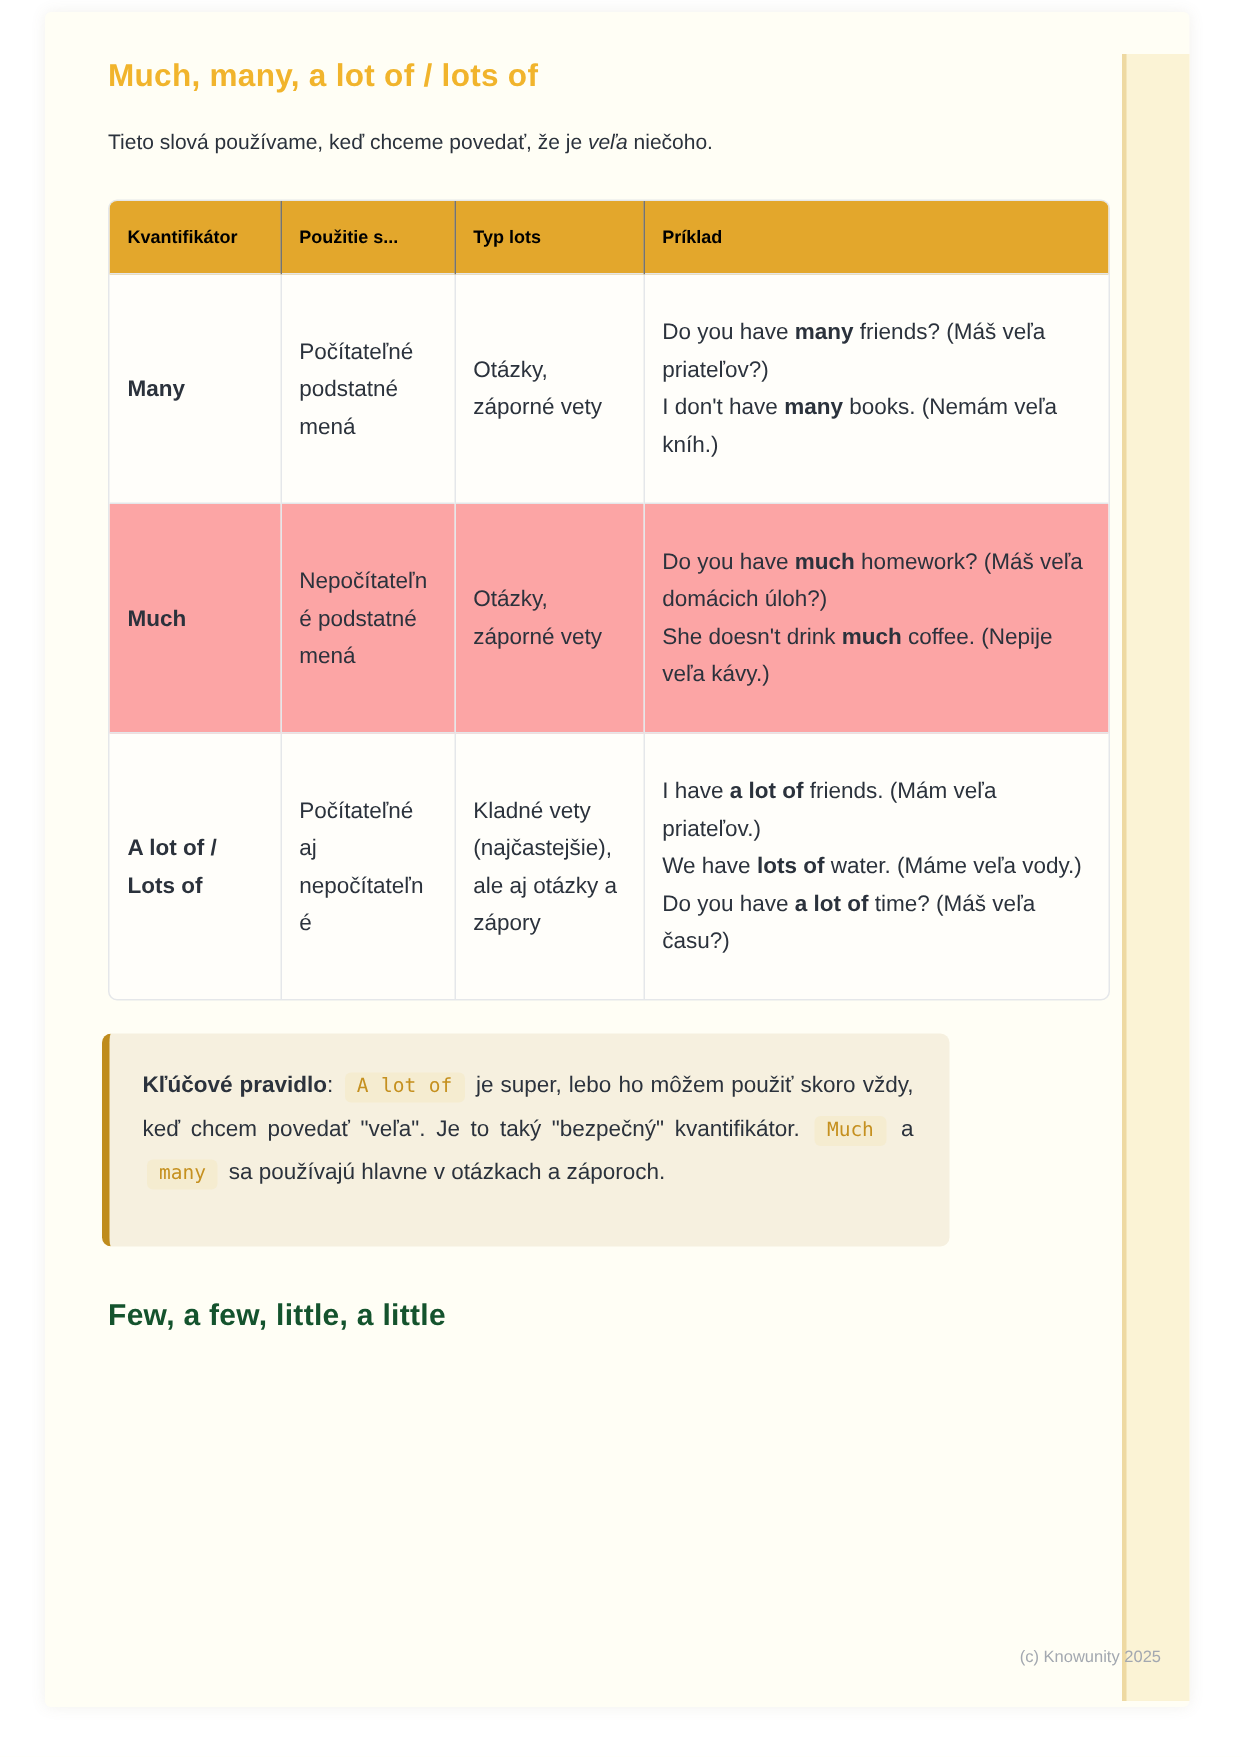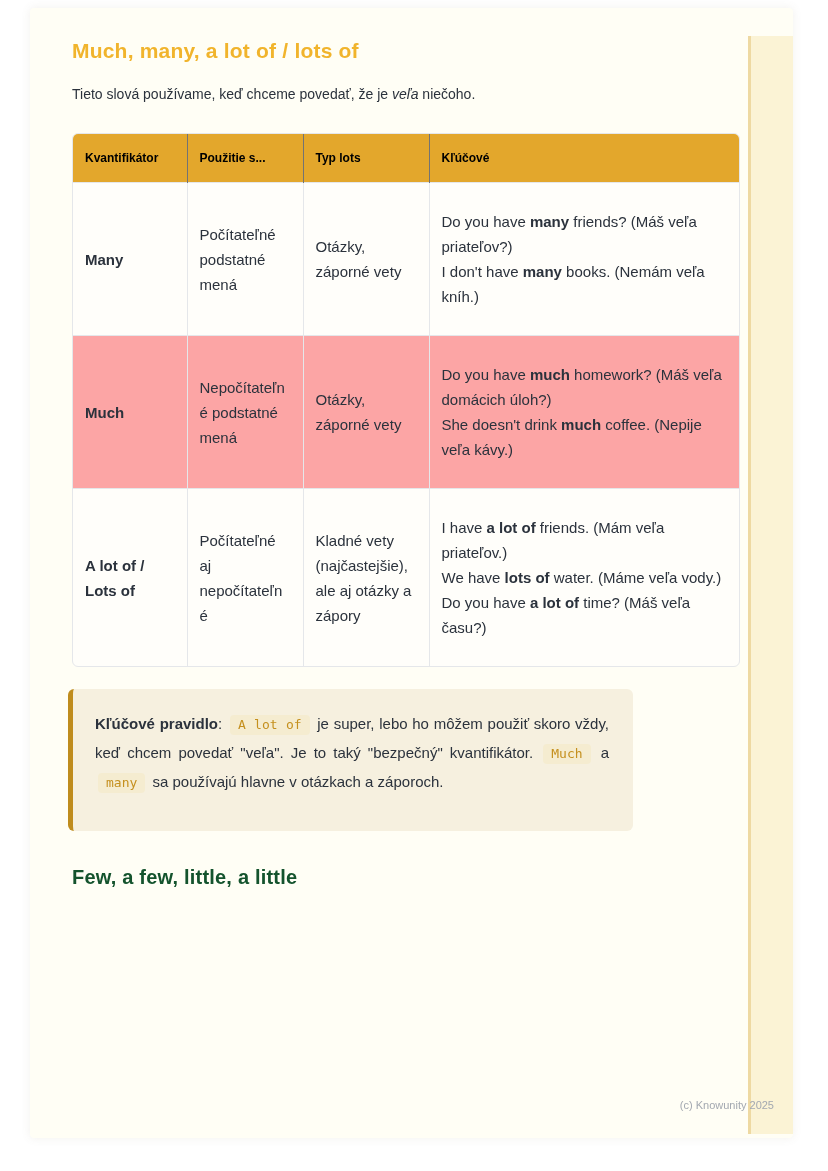--- a/index.html
+++ b/index.html
@@ -145,21 +145,21 @@
             <col class="c1">
             <col class="c2">
             <col class="c3">
             <col class="c4">
           </colgroup>
         <thead>
           <tr>
             <th>Kvantifikátor</th>
             <th>Použitie s...</th>
             <th>Typ lots</th>
-            <th>Kľúčové</th>
+            <th>Príklad</th>
           </tr>
         </thead>
         <tbody>
           <tr>
             <td><span class="seg-b">Many</span></td>
             <td><span>Počítateľné podstatné mená</span></td>
             <td><span>Otázky, záporné vety</span></td>
             <td><span>Do you have </span><span class="seg-b">many</span><span> friends? (Máš veľa priateľov?)</span><br><span>I don't have </span><span class="seg-b">many</span><span> books. (Nemám veľa kníh.)</span></td>
           </tr>
           <tr class="alt">

